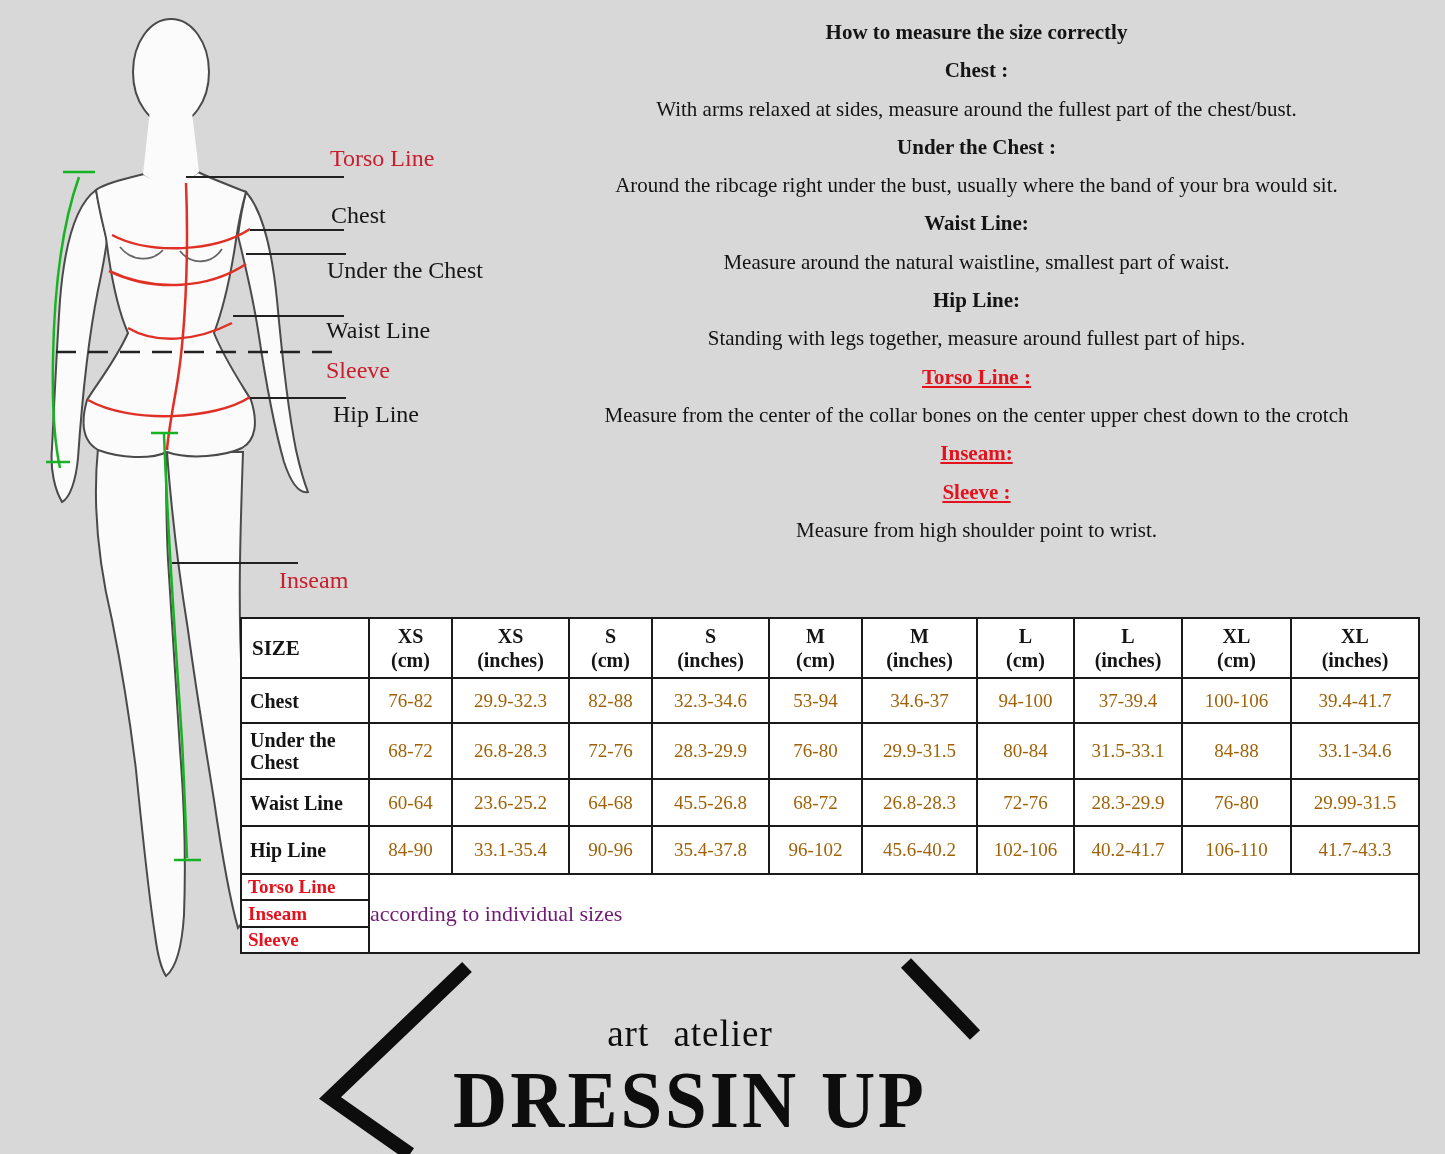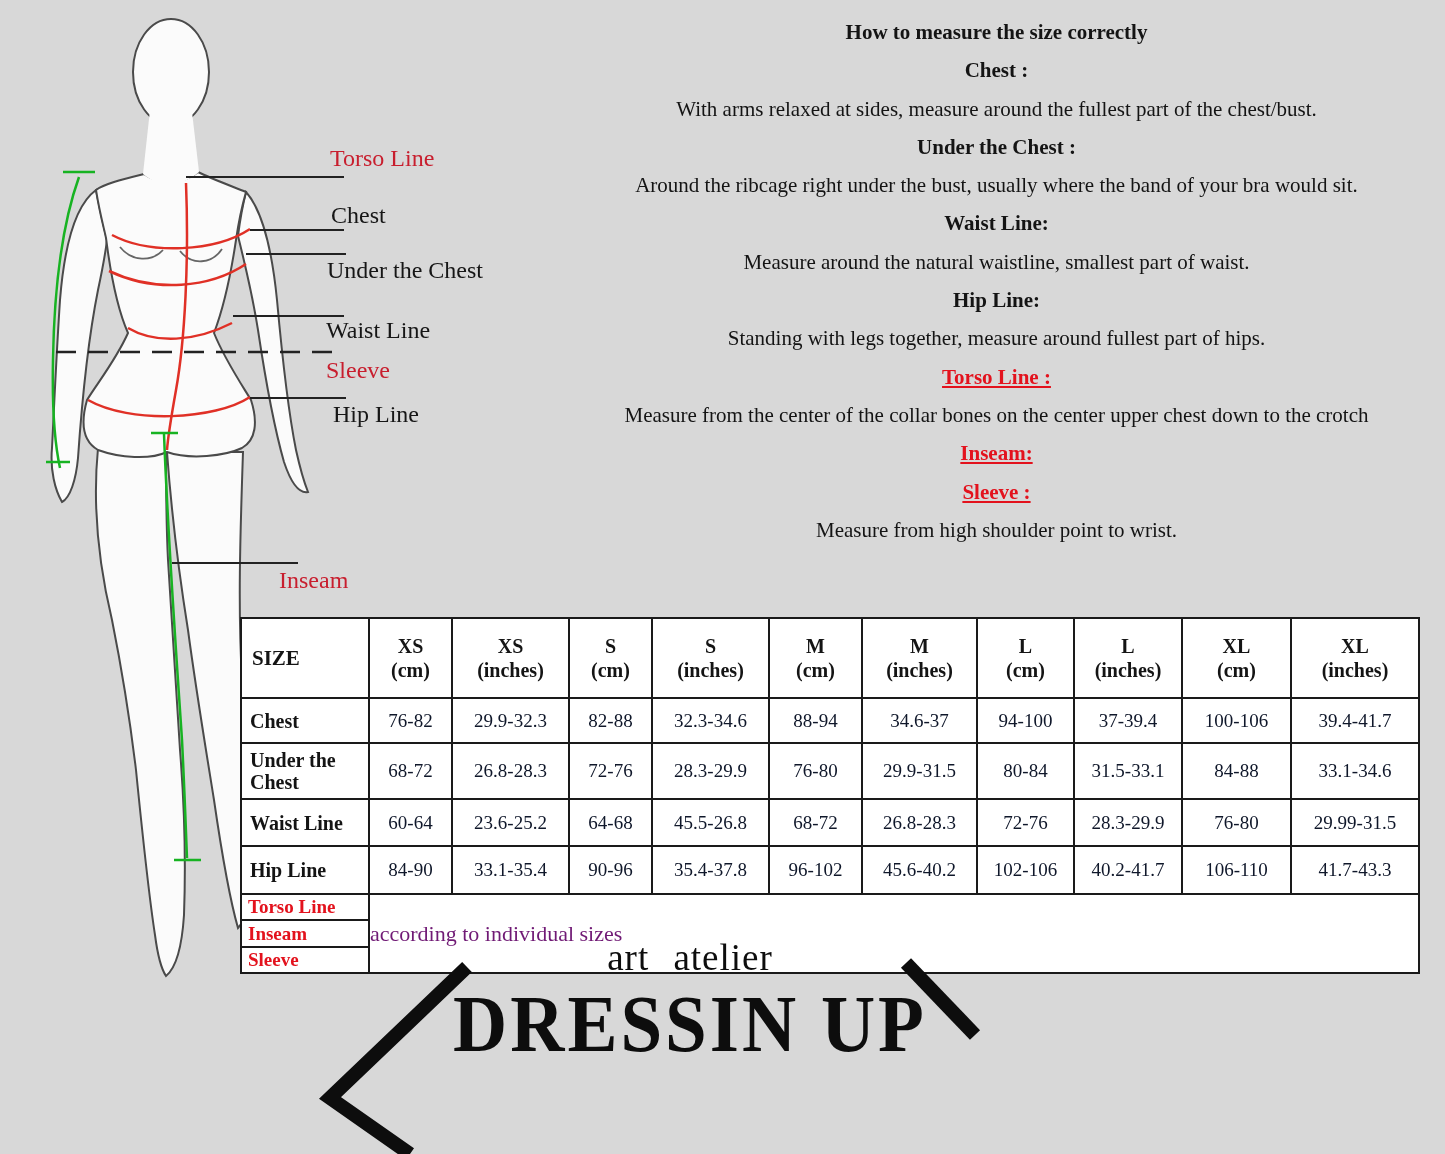--- a/index.html
+++ b/index.html
@@ -10,41 +10,41 @@
     color:#141414;
   }
   .abs{position:absolute;}
   
   .fig-label{
     position:absolute;font-size:24px;line-height:26px;white-space:nowrap;color:#161616;
   }
   .fig-label.red{color:#c81e2e;}
   
   #instructions{
-    position:absolute;left:548px;top:13px;width:897px;text-align:center;
+    position:absolute;left:528px;top:13px;width:897px;text-align:center;
   }
   #instructions .line{height:38.3px;line-height:38.3px;font-size:21px;white-space:nowrap;}
   #instructions .hd{font-weight:bold;}
   #instructions .hd.red{color:#e3121d;text-decoration:underline;}
   
   #size-table{
     position:absolute;left:240px;top:617px;width:1178px;
     border-collapse:collapse;table-layout:fixed;background:#ffffff;
   }
   #size-table th,#size-table td{
     border:2px solid #1a1a1a;padding:0;vertical-align:middle;overflow:hidden;
   }
   #size-table thead th{font-size:20px;font-weight:bold;text-align:center;line-height:24px;}
   #size-table th.size-head{font-size:21px;text-align:left;padding-left:10px;}
   #size-table th.row-label{font-size:20px;font-weight:bold;text-align:left;padding-left:8px;line-height:22px;}
-  #size-table td.val{font-size:19px;text-align:center;color:#0f172a;}
+  #size-table td.val{font-size:19px;text-align:center;color:#a16207;}
   #size-table th.mini{font-size:19px;font-weight:bold;color:#e3121d;text-align:left;padding-left:6px;line-height:20px;}
   #size-table td.note{font-size:22px;color:#701a75;}
   
-  #logo-text{position:absolute;left:430px;top:936px;width:520px;text-align:center;color:#0d0d0d;}
+  #logo-text{position:absolute;left:430px;top:1012px;width:520px;text-align:center;color:#0d0d0d;}
   #logo-tagline{font-size:37px;line-height:44px;letter-spacing:1px;word-spacing:14px;}
   #logo-name{font-size:75px;line-height:82px;font-weight:bold;letter-spacing:3px;transform:scaleY(1.08);transform-origin:top center;white-space:nowrap;}
 </style>
 </head>
 <body>
 
 <svg class="abs" style="left:0;top:0" width="560" height="990" viewBox="0 0 560 990">
   <g stroke="#4a4a4a" stroke-width="2" fill="#fbfbfb">
     <ellipse cx="171" cy="72" rx="38" ry="53"></ellipse>
     <path d="M96,190 C74,206 64,250 60,300 C56,360 54,410 52,448 C50,470 55,490 62,502 C70,498 76,480 78,458 C82,400 88,340 98,290 C104,262 106,248 107,240 C104,228 100,210 96,190 Z"></path>
@@ -120,21 +120,21 @@
       <col style="width:83px">
       <col style="width:117px">
     <col style="width:93px">
       <col style="width:115px">
       <col style="width:97px">
       <col style="width:108px">
       <col style="width:109px">
       <col style="width:128px">
   </colgroup>
   <thead>
-    <tr style="height:80px">
+    <tr style="height:60px">
       <th class="size-head">SIZE</th>
       <th>
           <div>XS</div>
           <div>(cm)</div>
         </th>
       <th>
           <div>XS</div>
           <div>(inches)</div>
         </th>
       <th>
@@ -171,21 +171,21 @@
         </th>
     </tr>
   </thead>
   <tbody>
     <tr style="height:45px">
       <th class="row-label">Chest</th>
       <td class="val">76-82</td>
       <td class="val">29.9-32.3</td>
       <td class="val">82-88</td>
       <td class="val">32.3-34.6</td>
-      <td class="val">88-94</td>
+      <td class="val">53-94</td>
       <td class="val">34.6-37</td>
       <td class="val">94-100</td>
       <td class="val">37-39.4</td>
       <td class="val">100-106</td>
       <td class="val">39.4-41.7</td>
     </tr>
     <tr style="height:56px">
       <th class="row-label">Under the Chest</th>
       <td class="val">68-72</td>
       <td class="val">26.8-28.3</td>

